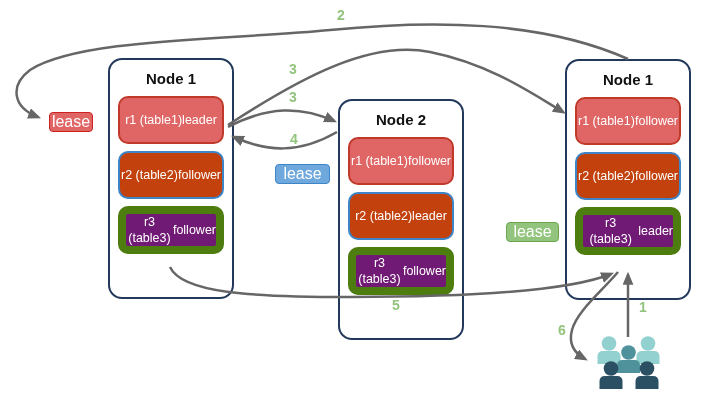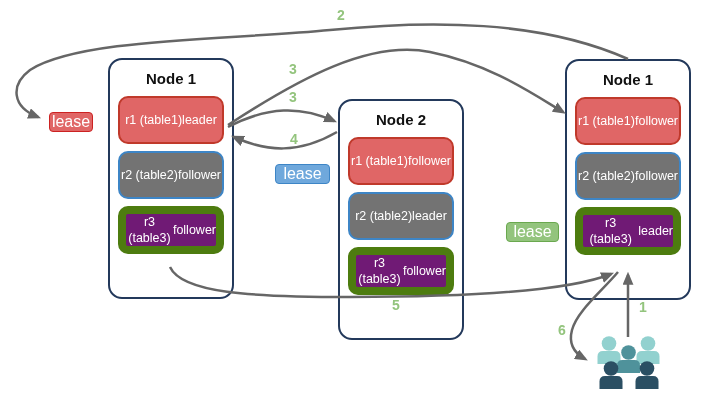--- a/index.html
+++ b/index.html
@@ -16,21 +16,21 @@
   }
   .node-title{
     font-size:15px;font-weight:bold;color:#111111;margin-bottom:8px;line-height:18px;
   }
   .replica{
     width:106px;height:48px;border-radius:10px;box-sizing:border-box;
     margin-bottom:7px;display:flex;justify-content:center;
     align-items:center;color:#ffffff;font-size:12.5px;line-height:16px;text-align:center;
   }
   .replica.red{background:#e06666;border:2px solid #c0392b;}
-  .replica.blue{background:#737373;border:2px solid #3d85c6;}
+  .replica.blue{background:#c2410c;border:2px solid #3d85c6;}
   .replica.green{background:#701a75;border:8px solid #4d7c0f;}
   
   .lease{
     position:absolute;height:20px;line-height:18px;text-align:center;
     color:#ffffff;font-size:16px;border-radius:4px;box-sizing:border-box;z-index:2;
   }
   .lease-red{background:#e06666;border:1.5px solid #cc2222;}
   .lease-blue{background:#6fa8dc;border:1.5px solid #3d85c6;}
   .lease-green{background:#93c47d;border:1.5px solid #6aa84f;}
   

